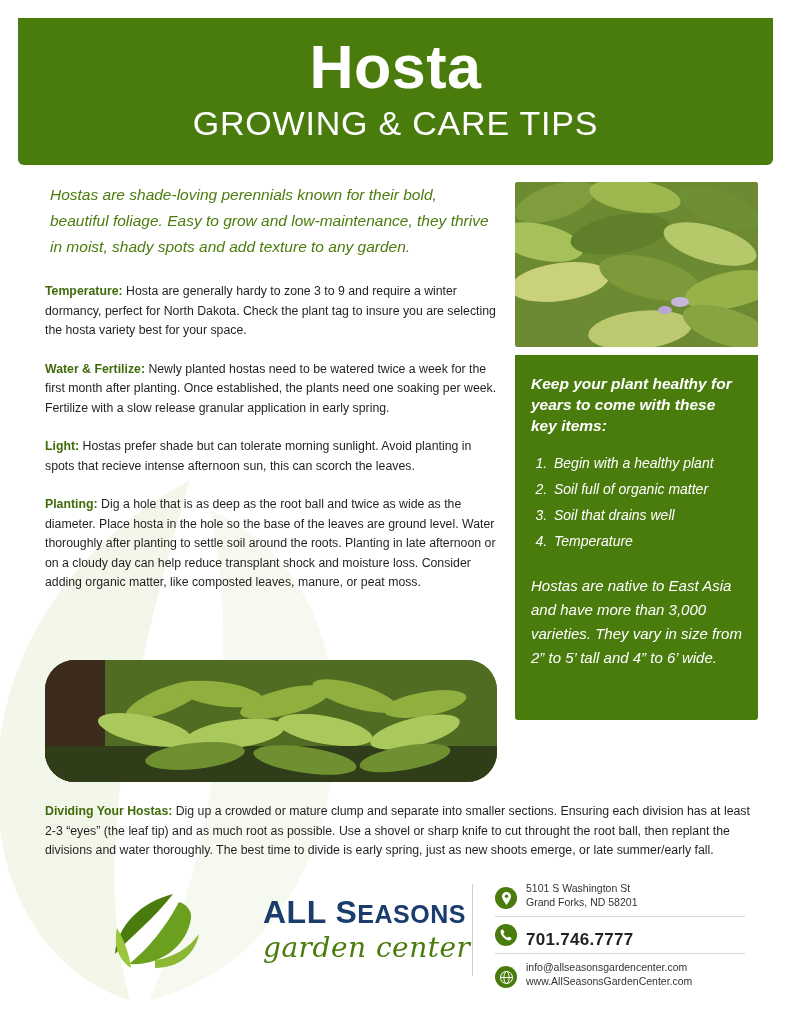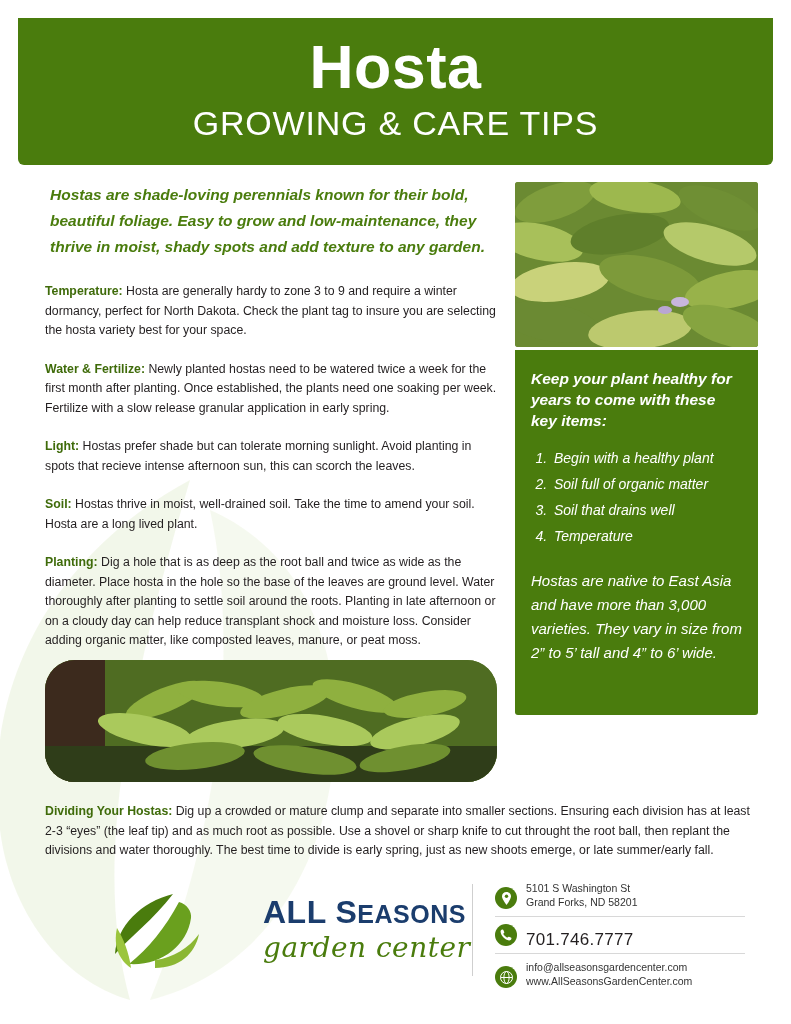--- a/index.html
+++ b/index.html
@@ -69,21 +69,21 @@
     position: absolute;
     left: 45px;
     top: 182px;
     width: 452px;
   }
   .lede {
     color: #4a7c0d;
     font-size: 15.5px;
     line-height: 26px;
     font-style: italic;
-    font-weight: bold;
+    font-weight: normal;
     margin: 0 0 22px 0;
     padding-left: 5px;
   }
   .para {
     font-size: 12.3px;
     line-height: 19.5px;
     margin: 0 0 19px 0;
     color: #231f20;
     text-align: left;
   }
@@ -108,21 +108,21 @@
     background: #6f8f3a;
   }
   .green-box {
     width: 243px;
     min-height: 365px;
     background: #4a7c0d;
     color: #ffffff;
     border-radius: 0 0 3px 3px;
     padding: 18px 16px 20px 16px;
     box-sizing: border-box;
-    margin-top: 3px;
+    margin-top: 8px;
   }
   .green-box h3 {
     margin: 0 0 14px 0;
     font-size: 15.5px;
     line-height: 21px;
     font-style: italic;
     font-weight: bold;
   }
   .green-box ol {
     margin: 0 0 20px 0;
@@ -237,21 +237,21 @@
     align-items: center;
     justify-content: center;
   }
   .ctext {
     font-size: 10.5px;
     line-height: 13.5px;
     color: #333;
   }
   .ctext.phone {
     font-size: 17px;
-    font-weight: normal;
+    font-weight: bold;
     color: #231f20;
     letter-spacing: 0.3px;
   }
   .contact-sep {
     height: 1px;
     background: #d8d8d8;
     margin: 4px 0 7px 0;
     width: 250px;
   }
 </style>
@@ -278,23 +278,20 @@
     </p>
 
     <p class="para">
       <b>Water &amp; Fertilize:</b><span> Newly planted hostas need to be watered twice a week for the first month after planting. Once established, the plants need one soaking per week. Fertilize with a slow release granular application in early spring.</span>
     </p>
 
     <p class="para">
       <b>Light:</b><span> Hostas prefer shade but can tolerate morning sunlight. Avoid planting in spots that recieve intense afternoon sun, this can scorch the leaves.</span>
     </p>
 
-    <p class="para">
-      <b>Soil:</b><span> Hostas thrive in moist, well-drained soil. Take the time to amend your soil. Hosta are a long lived plant.</span>
-    </p>
 
     <p class="para">
       <b>Planting:</b><span> Dig a hole that is as deep as the root ball and twice as wide as the diameter.  Place hosta in the hole so the base of the leaves are ground level. Water thoroughly after planting to settle soil around the roots. Planting in late afternoon or on a cloudy day can help reduce transplant shock and moisture loss.  Consider adding organic matter, like composted leaves, manure, or peat moss.</span>
     </p>
   </div>
 
   <div class="right-col">
 
     <div class="photo-top">
       <svg viewBox="0 0 243 165" width="243" height="165" preserveAspectRatio="none">

